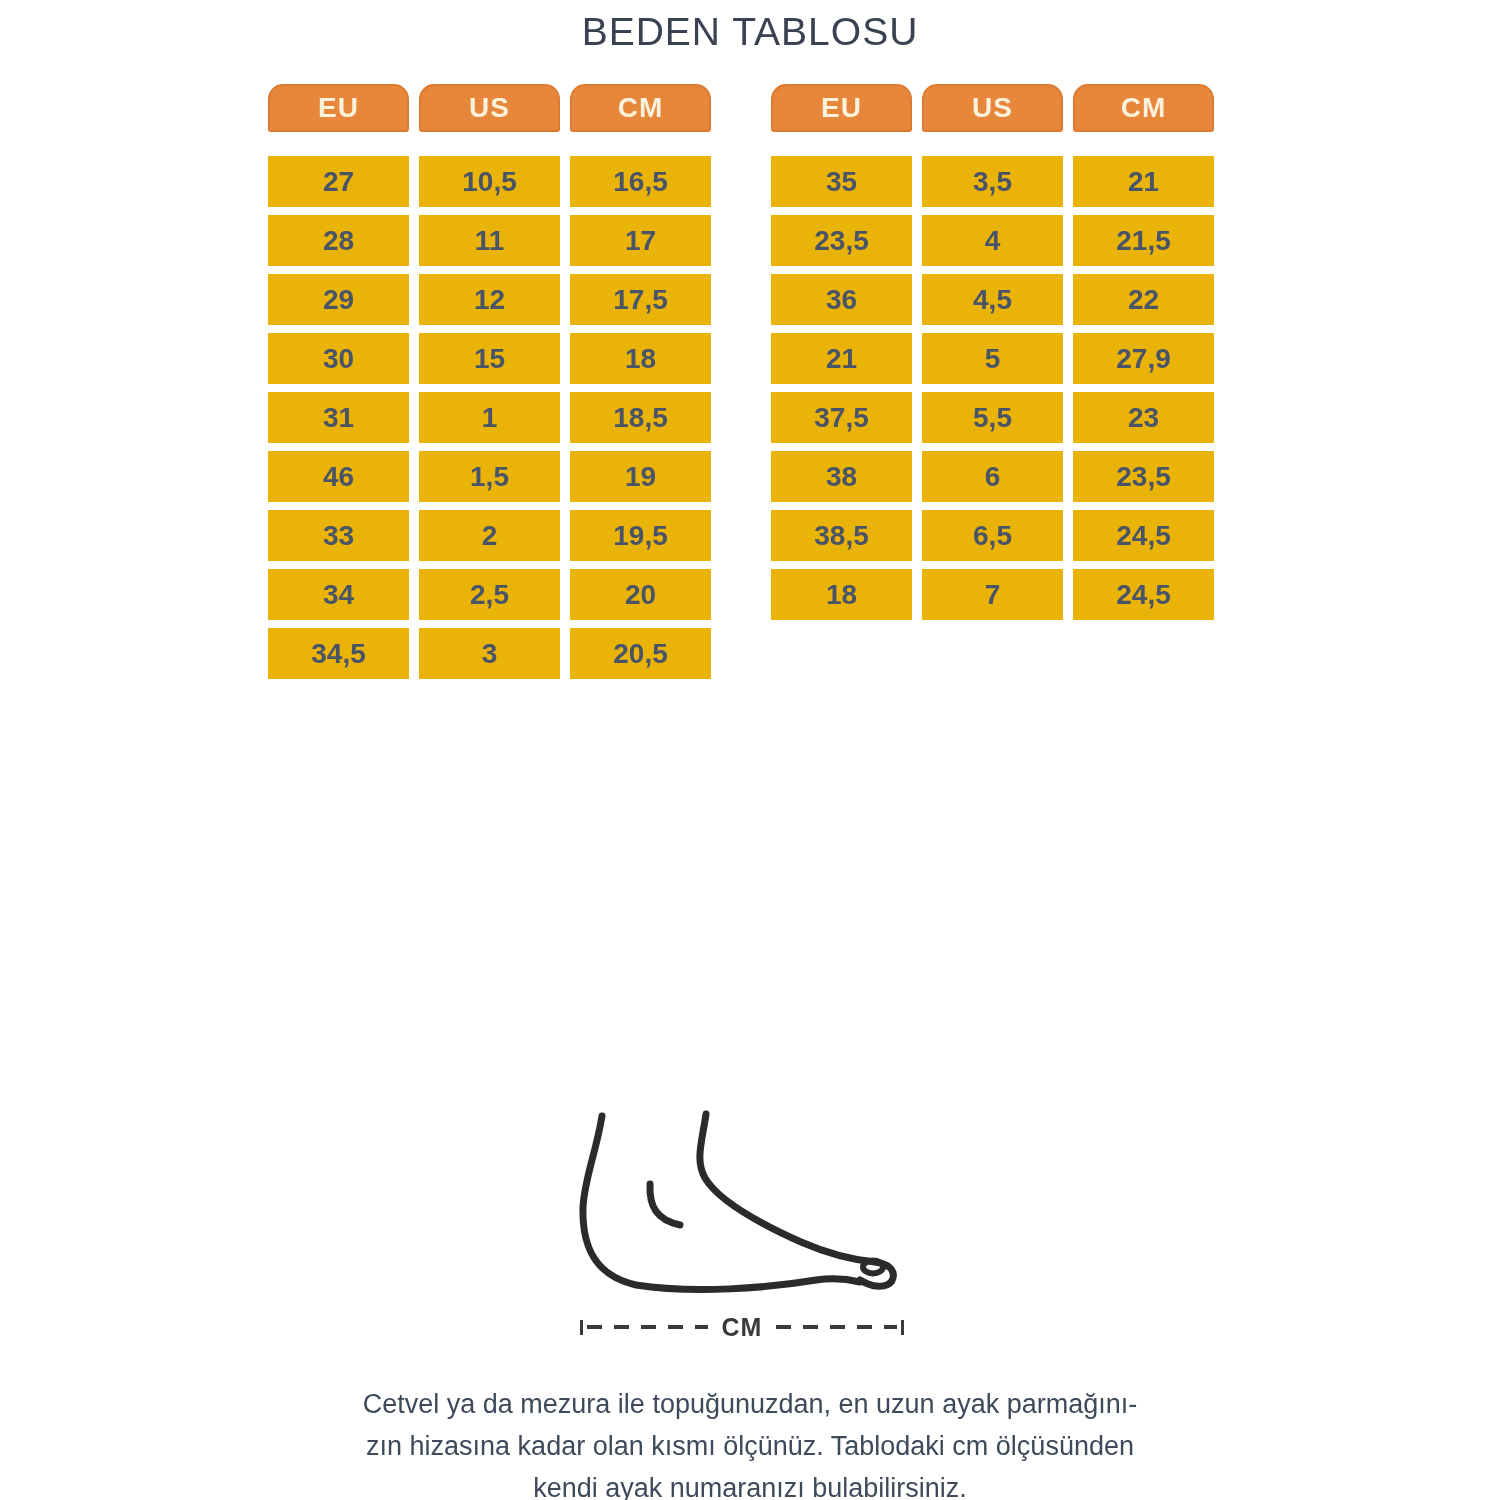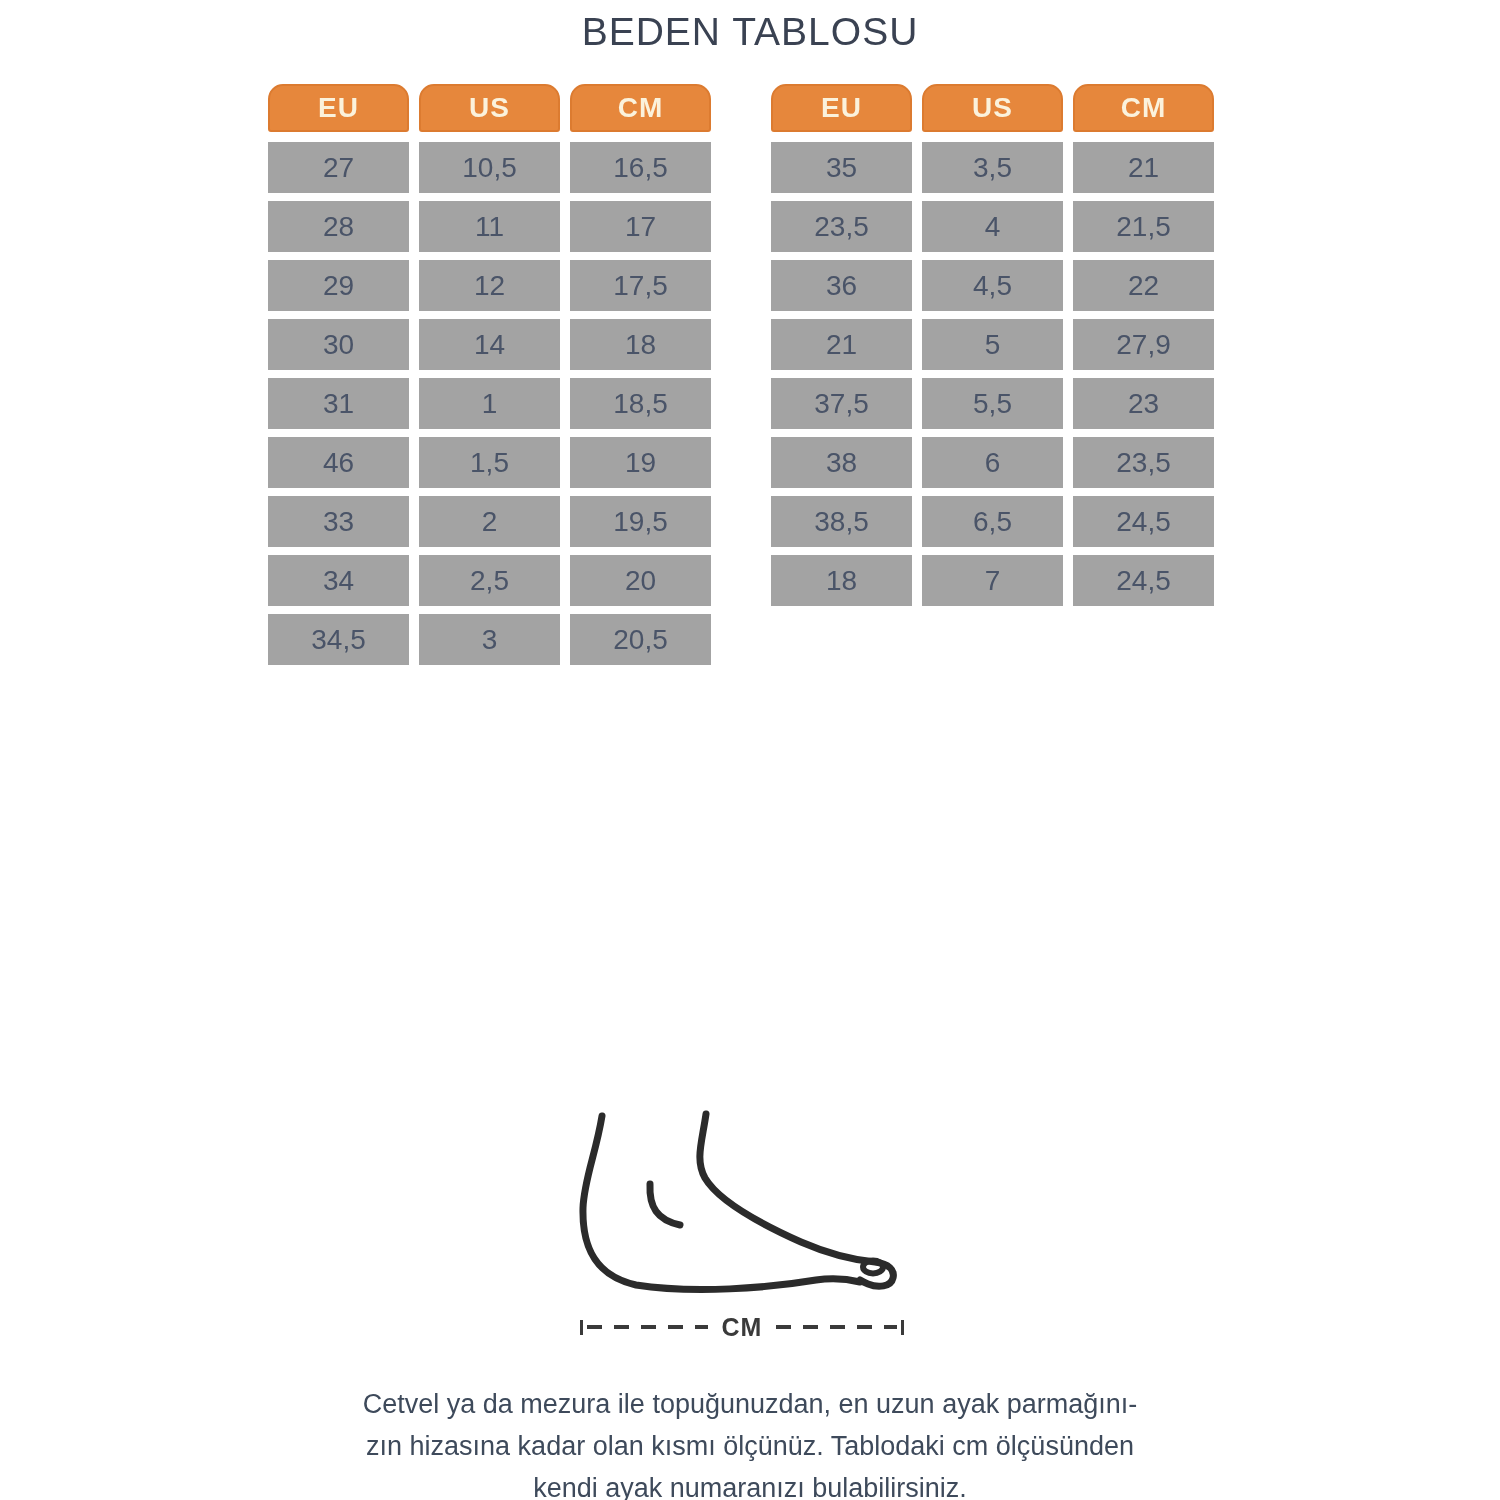--- a/index.html
+++ b/index.html
@@ -10,35 +10,35 @@
     position:absolute;top:10px;left:0;width:100%;
     text-align:center;font-size:39px;font-weight:400;letter-spacing:1px;
     color:#3A4252;
   }
 
   .size-table{position:absolute;top:84px;}
   .size-table.left{left:268px;}
   .size-table.right{left:771px;}
   .table-headers{
     display:grid;grid-template-columns:repeat(3,141px);column-gap:10px;
-    margin-bottom:10px;
+    margin-bottom:24px;
   }
   .header-cell{
     height:48px;background:#E6873C;border:2px solid #DC7B30;box-sizing:border-box;
     border-radius:15px 15px 3px 3px;
     display:flex;align-items:center;justify-content:center;
     color:#FBF2DC;font-size:28px;font-weight:700;letter-spacing:1px;
   }
   .table-body{
     display:grid;grid-template-columns:repeat(3,141px);column-gap:10px;row-gap:8px;
   }
   .data-cell{
-    height:51px;background:#a3a3a3;
+    height:51px;background:#eab308;
     display:flex;align-items:center;justify-content:center;
-    color:#4A5468;font-size:28px;font-weight:400;
+    color:#4A5468;font-size:28px;font-weight:700;
   }
 
   .foot-illustration{position:absolute;left:572px;top:1108px;width:336px;height:200px;}
 
   .measure-line{
     position:absolute;left:580px;top:1318px;width:324px;height:18px;
     display:flex;align-items:center;
   }
   .measure-tick{width:3px;height:15px;background:#3a3a3a;flex:0 0 auto;}
   .measure-dashes{
@@ -73,21 +73,21 @@
         <div class="data-cell">27</div>
         <div class="data-cell">10,5</div>
         <div class="data-cell">16,5</div>
         <div class="data-cell">28</div>
         <div class="data-cell">11</div>
         <div class="data-cell">17</div>
         <div class="data-cell">29</div>
         <div class="data-cell">12</div>
         <div class="data-cell">17,5</div>
         <div class="data-cell">30</div>
-        <div class="data-cell">14</div>
+        <div class="data-cell">15</div>
         <div class="data-cell">18</div>
         <div class="data-cell">31</div>
         <div class="data-cell">1</div>
         <div class="data-cell">18,5</div>
         <div class="data-cell">46</div>
         <div class="data-cell">1,5</div>
         <div class="data-cell">19</div>
         <div class="data-cell">33</div>
         <div class="data-cell">2</div>
         <div class="data-cell">19,5</div>

